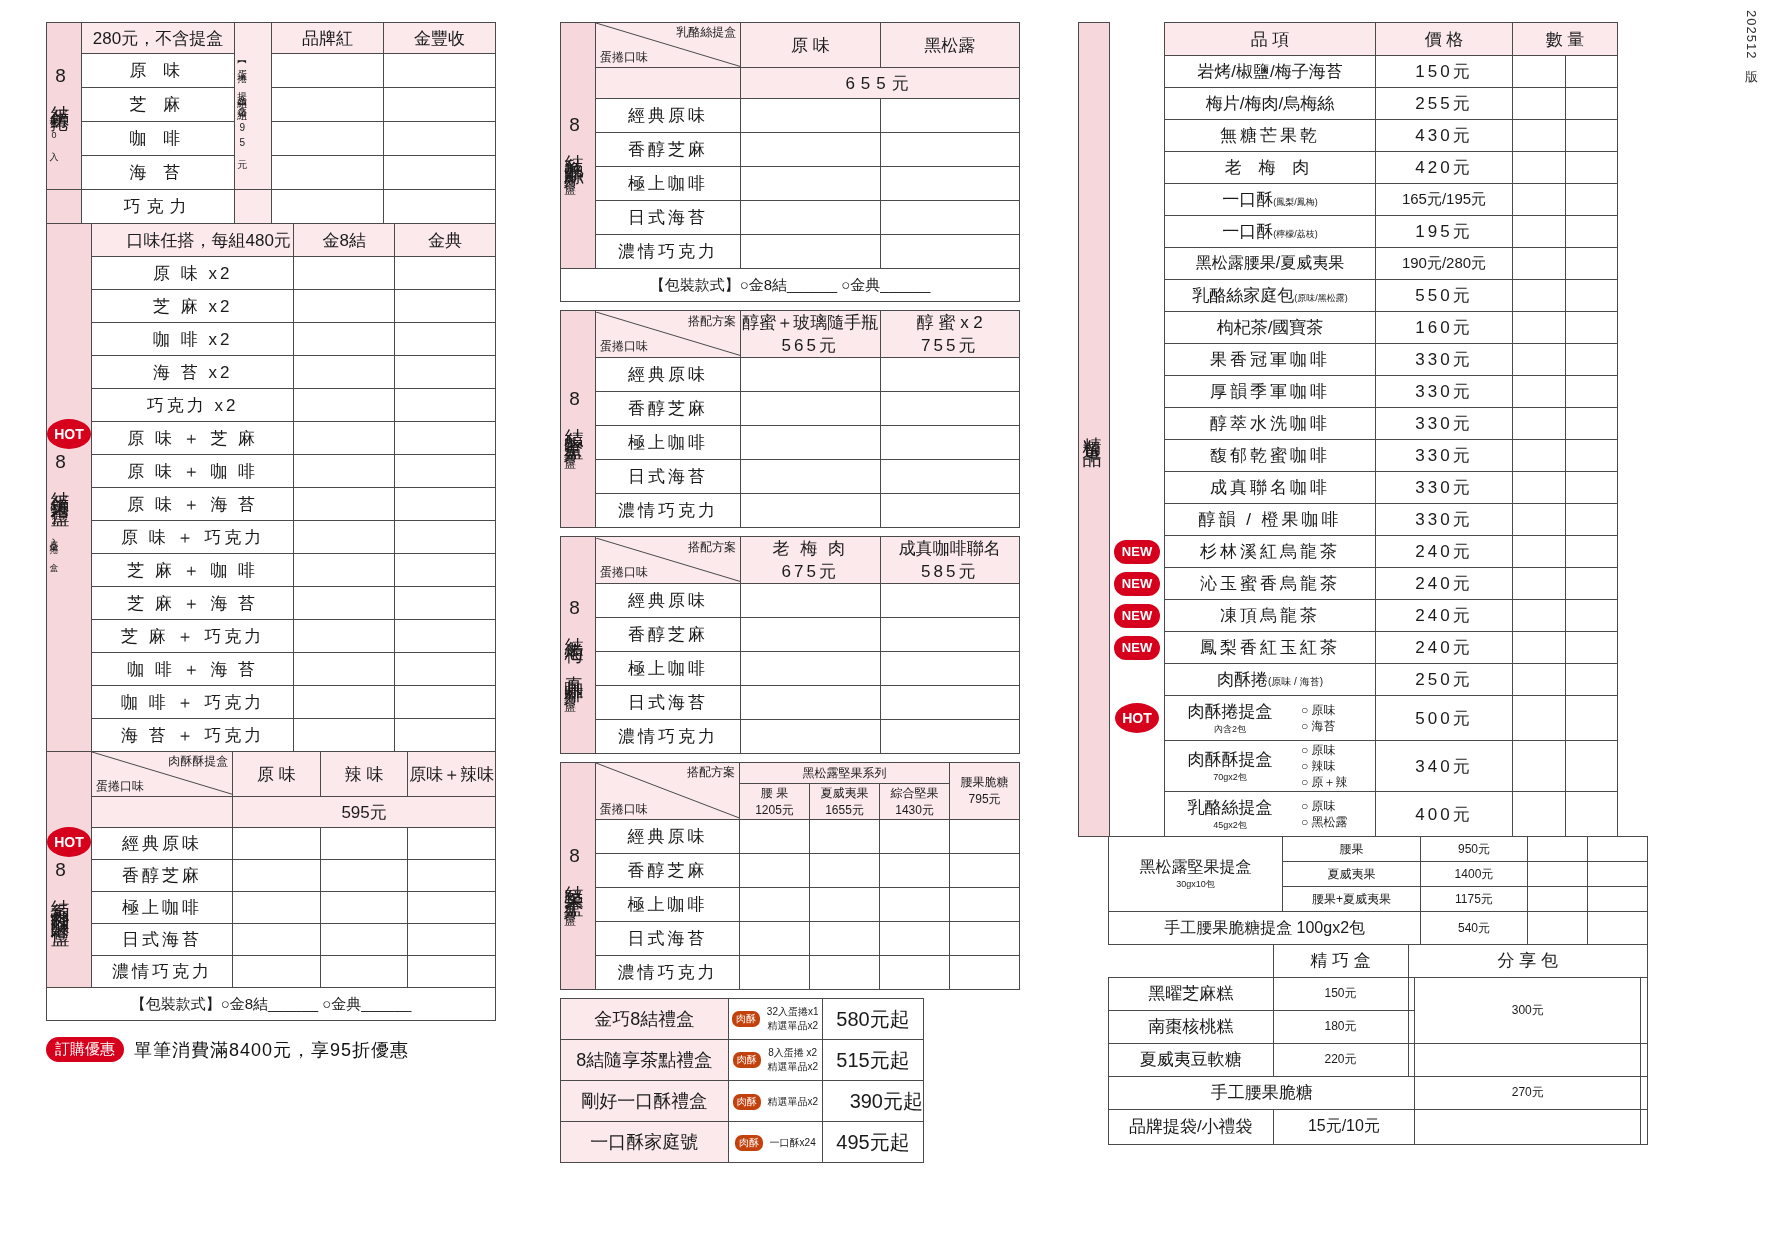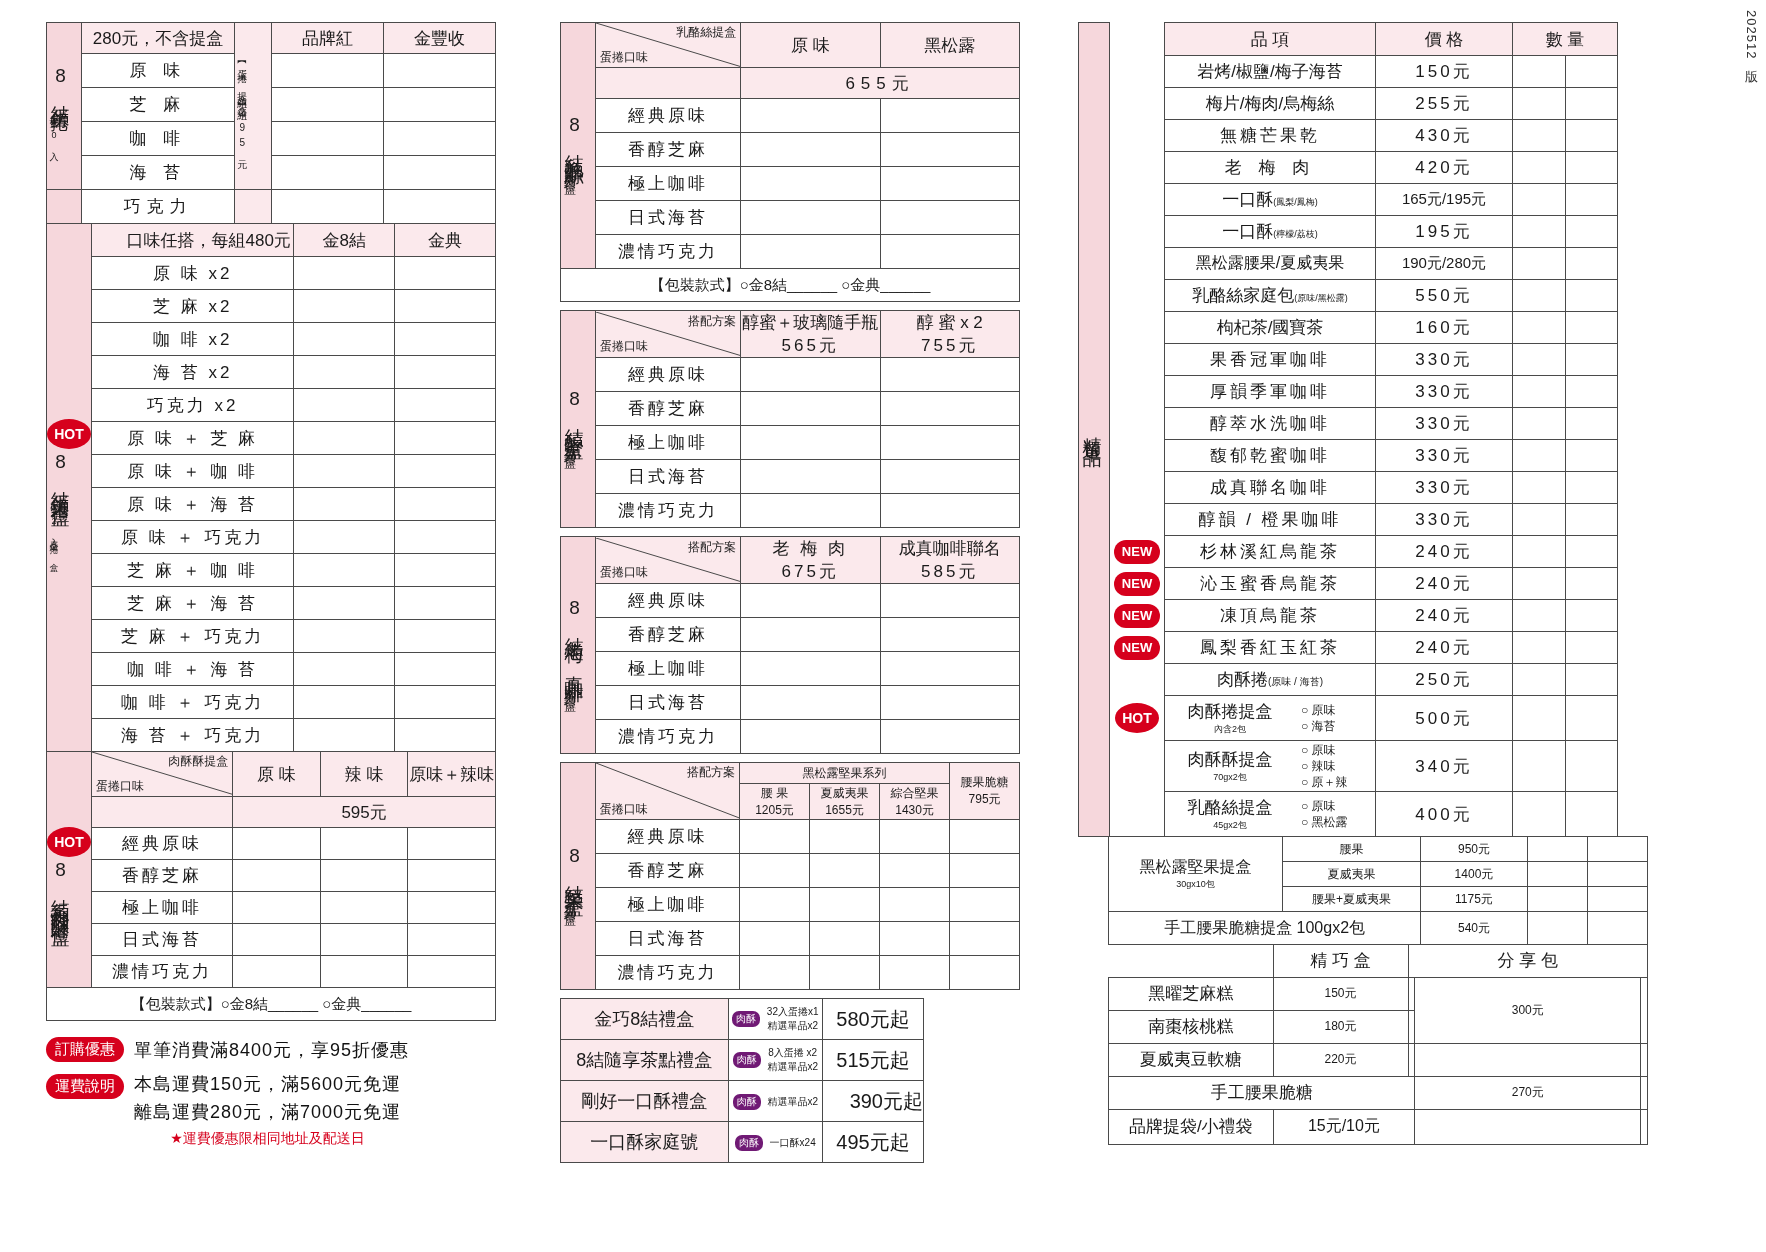--- a/index.html
+++ b/index.html
@@ -21,21 +21,21 @@
   .diag{position:relative;height:40px;overflow:hidden;}
   .diag .d1{position:absolute;right:4px;top:1px;font-size:12px;}
   .diag .d2{position:absolute;left:4px;bottom:1px;font-size:12px;}
   .diag svg{position:absolute;left:0;top:0;}
   .hotbadge{display:inline-block;background:#d6001c;color:#fff;border-radius:50%;width:44px;height:30px;line-height:30px;font-size:14px;font-weight:bold;text-align:center;}
   .newbadge{display:inline-block;background:#d6001c;color:#fff;border-radius:14px;width:46px;height:24px;line-height:24px;font-size:13px;font-weight:bold;text-align:center;}
   .tagpill{display:inline-block;background:#d6001c;color:#fff;border-radius:13px;padding:3px 9px;font-size:15px;}
   .redtext{color:#d6001c;}
   .nb{border:none;}
   .footline{font-size:18px;letter-spacing:1px;}
-  .meatbadge{display:inline-block;background:#701a75;color:#fff;border-radius:7px;padding:1px 4px;font-size:10px;vertical-align:middle;}
+  .meatbadge{display:inline-block;background:#c2410c;color:#fff;border-radius:7px;padding:1px 4px;font-size:10px;vertical-align:middle;}
   .verslabel{position:absolute;right:6px;top:10px;writing-mode:vertical-rl;font-size:13px;letter-spacing:1px;color:#333;}
   .optcell{font-size:12px;text-align:left;padding-left:6px;line-height:1.35;}
 </style>
 </head>
 <body>
 
 <div class="page">
 
   <div class="verslabel">202512版</div>
 
@@ -232,28 +232,20 @@
       <tr>
         <td colspan="5" class="white" style="height:32px;font-size:15px;">【包裝款式】○金8結______   ○金典______</td>
       </tr>
     </tbody>
       </table>
 
     <div style="margin-top:16px;">
       <div style="display:flex;align-items:flex-end;margin-bottom:10px;">
         <span class="tagpill">訂購優惠</span>
         <span class="footline" style="margin-left:10px;">單筆消費滿8400元，享95折優惠</span>
-      </div>
-      <div style="display:flex;align-items:flex-start;">
-        <span class="tagpill" style="margin-top:2px;">運費說明</span>
-        <span style="margin-left:10px;">
-          <span class="footline" style="display:block;">本島運費150元，滿5600元免運</span>
-          <span class="footline" style="display:block;margin-top:4px;">離島運費280元，滿7000元免運</span>
-          <span class="redtext" style="display:block;margin-top:6px;font-size:14px;text-align:center;">★運費優惠限相同地址及配送日</span>
-        </span>
       </div>
     </div>
   </div>
 
   <div class="col" style="left:560px;top:22px;width:460px;">
 
     <table style="width:460px;">
       <tbody>
           <tr>
         <td class="pink" rowspan="7" style="width:34px;">

